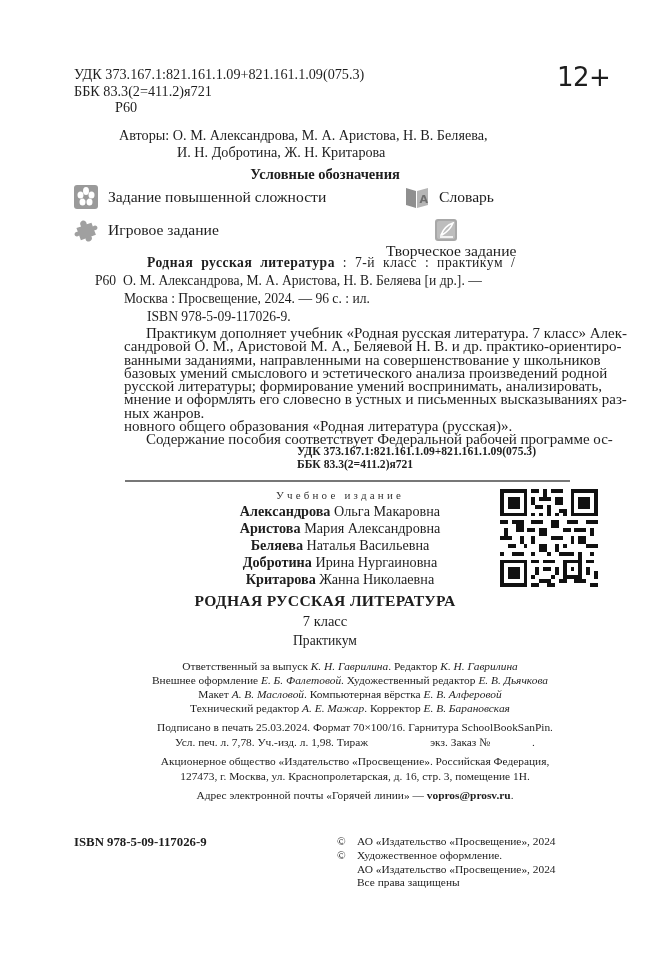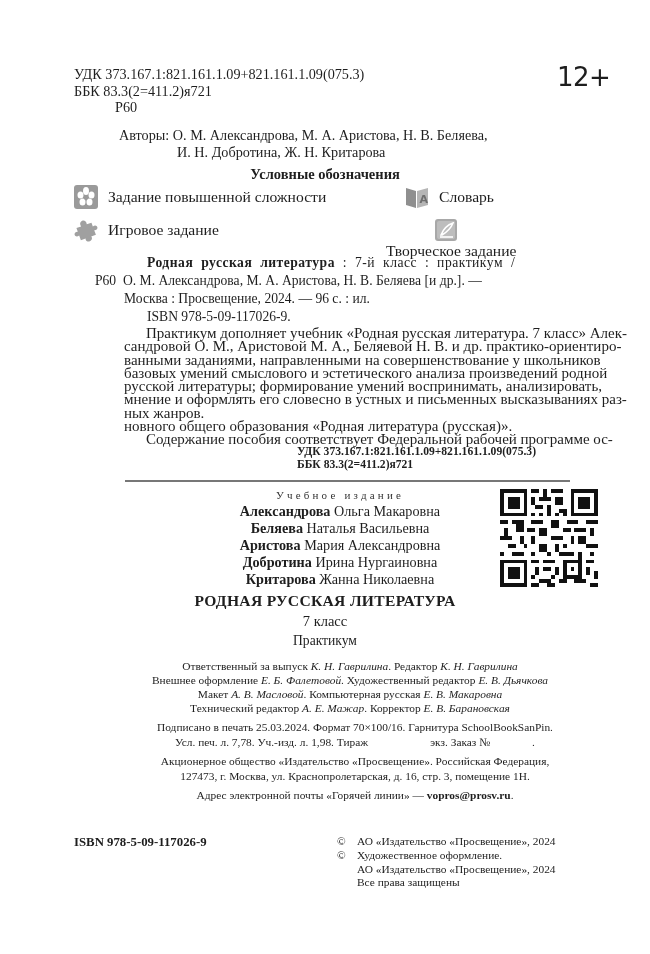--- a/index.html
+++ b/index.html
@@ -160,22 +160,22 @@
 <div id="udk-bottom" class="abs serif">
   <div class="line">УДК 373.167.1:821.161.1.09+821.161.1.09(075.3)</div>
   <div class="line">ББК 83.3(2=411.2)я721</div>
 </div>
 
 <div id="rule" class="abs"></div>
 
 <div id="edition-label" class="abs serif">Учебное издание</div>
 <div id="edition-authors" class="abs serif">
   <div><b>Александрова</b> <span>Ольга Макаровна</span></div>
+  <div><b>Аристова</b> <span>Мария Александровна</span></div>
   <div><b>Беляева</b> <span>Наталья Васильевна</span></div>
-  <div><b>Аристова</b> <span>Мария Александровна</span></div>
   <div><b>Добротина</b> <span>Ирина Нургаиновна</span></div>
   <div><b>Критарова</b> <span>Жанна Николаевна</span></div>
 </div>
 
 <div id="qr" class="abs">
   <svg width="98" height="98" viewBox="0 0 25 25" shape-rendering="crispEdges">
     <rect width="25" height="25" fill="#fff"></rect>
     <g fill="#111">
 
       <path d="M0 0h7v7h-7z M1 1v5h5v-5z" fill-rule="evenodd"></path>
@@ -253,21 +253,21 @@
   </svg>
 </div>
 
 <div id="book-title" class="abs serif">РОДНАЯ РУССКАЯ ЛИТЕРАТУРА</div>
 <div id="book-grade" class="abs serif">7 класс</div>
 <div id="book-type" class="abs serif">Практикум</div>
 
 <div id="credits" class="abs serif">
   <div><span>Ответственный за выпуск </span><i>К. Н. Гаврилина</i><span>. Редактор </span><i>К. Н. Гаврилина</i></div>
   <div><span>Внешнее оформление </span><i>Е. Б. Фалетовой</i><span>. Художественный редактор </span><i>Е. В. Дьячкова</i></div>
-  <div><span>Макет </span><i>А. В. Масловой</i><span>. Компьютерная русская </span><i>Е. В. Макаровна</i></div>
+  <div><span>Макет </span><i>А. В. Масловой</i><span>. Компьютерная вёрстка </span><i>Е. В. Алферовой</i></div>
   <div><span>Технический редактор </span><i>А. Е. Мажар</i><span>. Корректор </span><i>Е. В. Барановская</i></div>
 </div>
 
 <div id="printing" class="abs serif">
   <div>Подписано в печать 25.03.2024. Формат 70×100/16. Гарнитура SchoolBookSanPin.</div>
   <div><span>Усл. печ. л. 7,78. Уч.-изд. л. 1,98. Тираж</span><span class="gap"></span><span>экз. Заказ №</span><span class="gap2"></span><span>.</span></div>
   <div class="spacer"></div>
   <div>Акционерное общество «Издательство «Просвещение». Российская Федерация,</div>
   <div>127473, г. Москва, ул. Краснопролетарская, д. 16, стр. 3, помещение 1Н.</div>
   <div class="spacer"></div>

